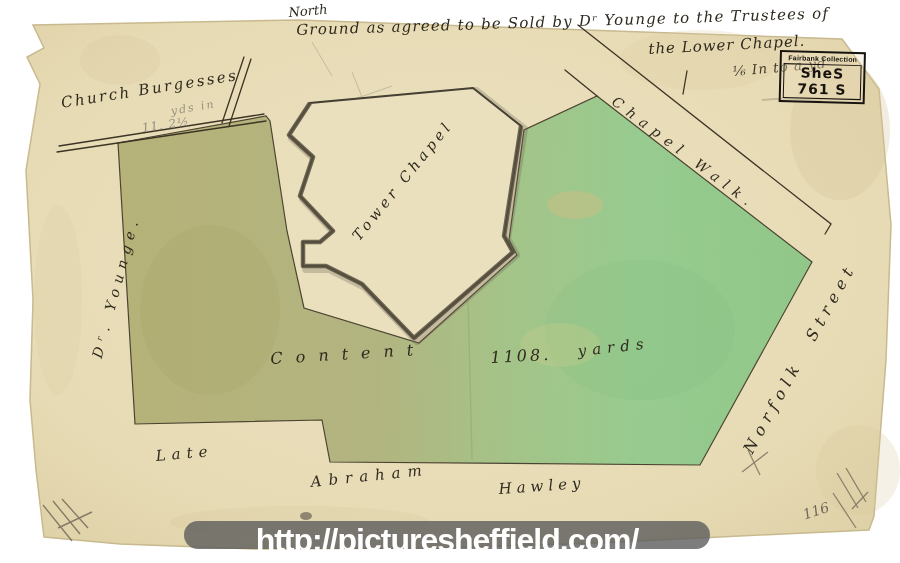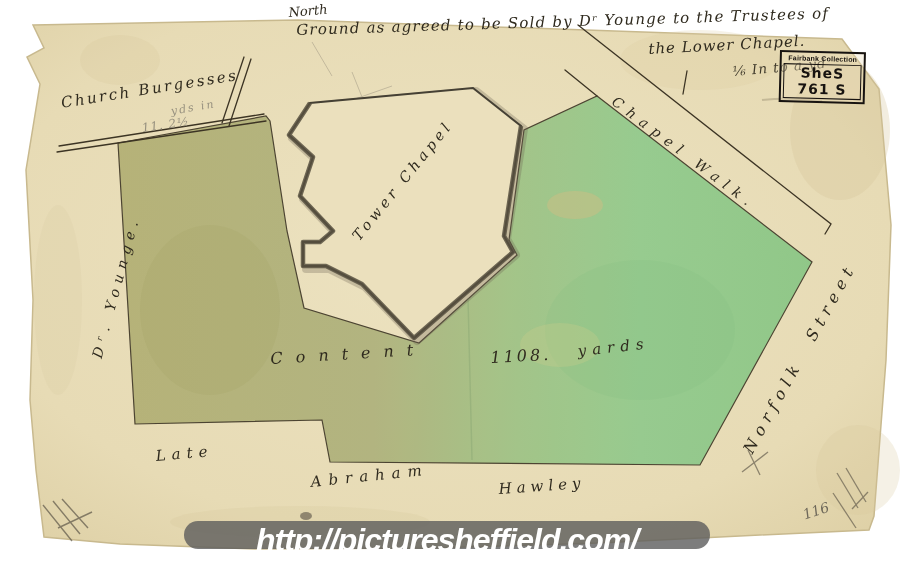--- a/index.html
+++ b/index.html
@@ -27,21 +27,21 @@
   #hawley{left:498px;top:481px;font-size:15px;letter-spacing:5px;transform:rotate(-4deg);}
   #pencil116{left:801px;top:508px;font-size:14px;color:#6e685a;font-style:italic;transform:rotate(-18deg);}
   #stamp{position:absolute;left:780px;top:50px;width:82px;transform:rotate(1.5deg);
          transform-origin:0 0;border:2px solid #171310;background:rgba(234,222,186,.35);}
   #stamp .s1{font-family:"Liberation Sans",sans-serif;font-weight:bold;font-size:7px;
          color:#171310;text-align:center;padding:2px 1px 1px;letter-spacing:.2px;}
   #stamp .s2{font-family:"DejaVu Sans",sans-serif;font-weight:bold;font-size:14px;
          color:#171310;text-align:center;border:1.5px solid #171310;margin:1px 2px 2px;
          padding:0 1px 1px;letter-spacing:1px;}
   #watermark{position:absolute;left:184px;top:521px;width:526px;height:28px;
-         background:rgba(92,92,92,.8);border-radius:19px;text-align:center;font-style:italic;}
+         background:rgba(92,92,92,.8);border-radius:19px;text-align:center;}
   #watermark span{font-family:"Liberation Sans",sans-serif;font-weight:bold;font-size:32px;
          color:#ffffff;line-height:38px;letter-spacing:-1px;}
 </style>
 </head>
 <body>
 
 <div id="stage">
 
   <svg id="mapsvg" width="900" height="563" viewBox="0 0 900 563">
     <defs>

